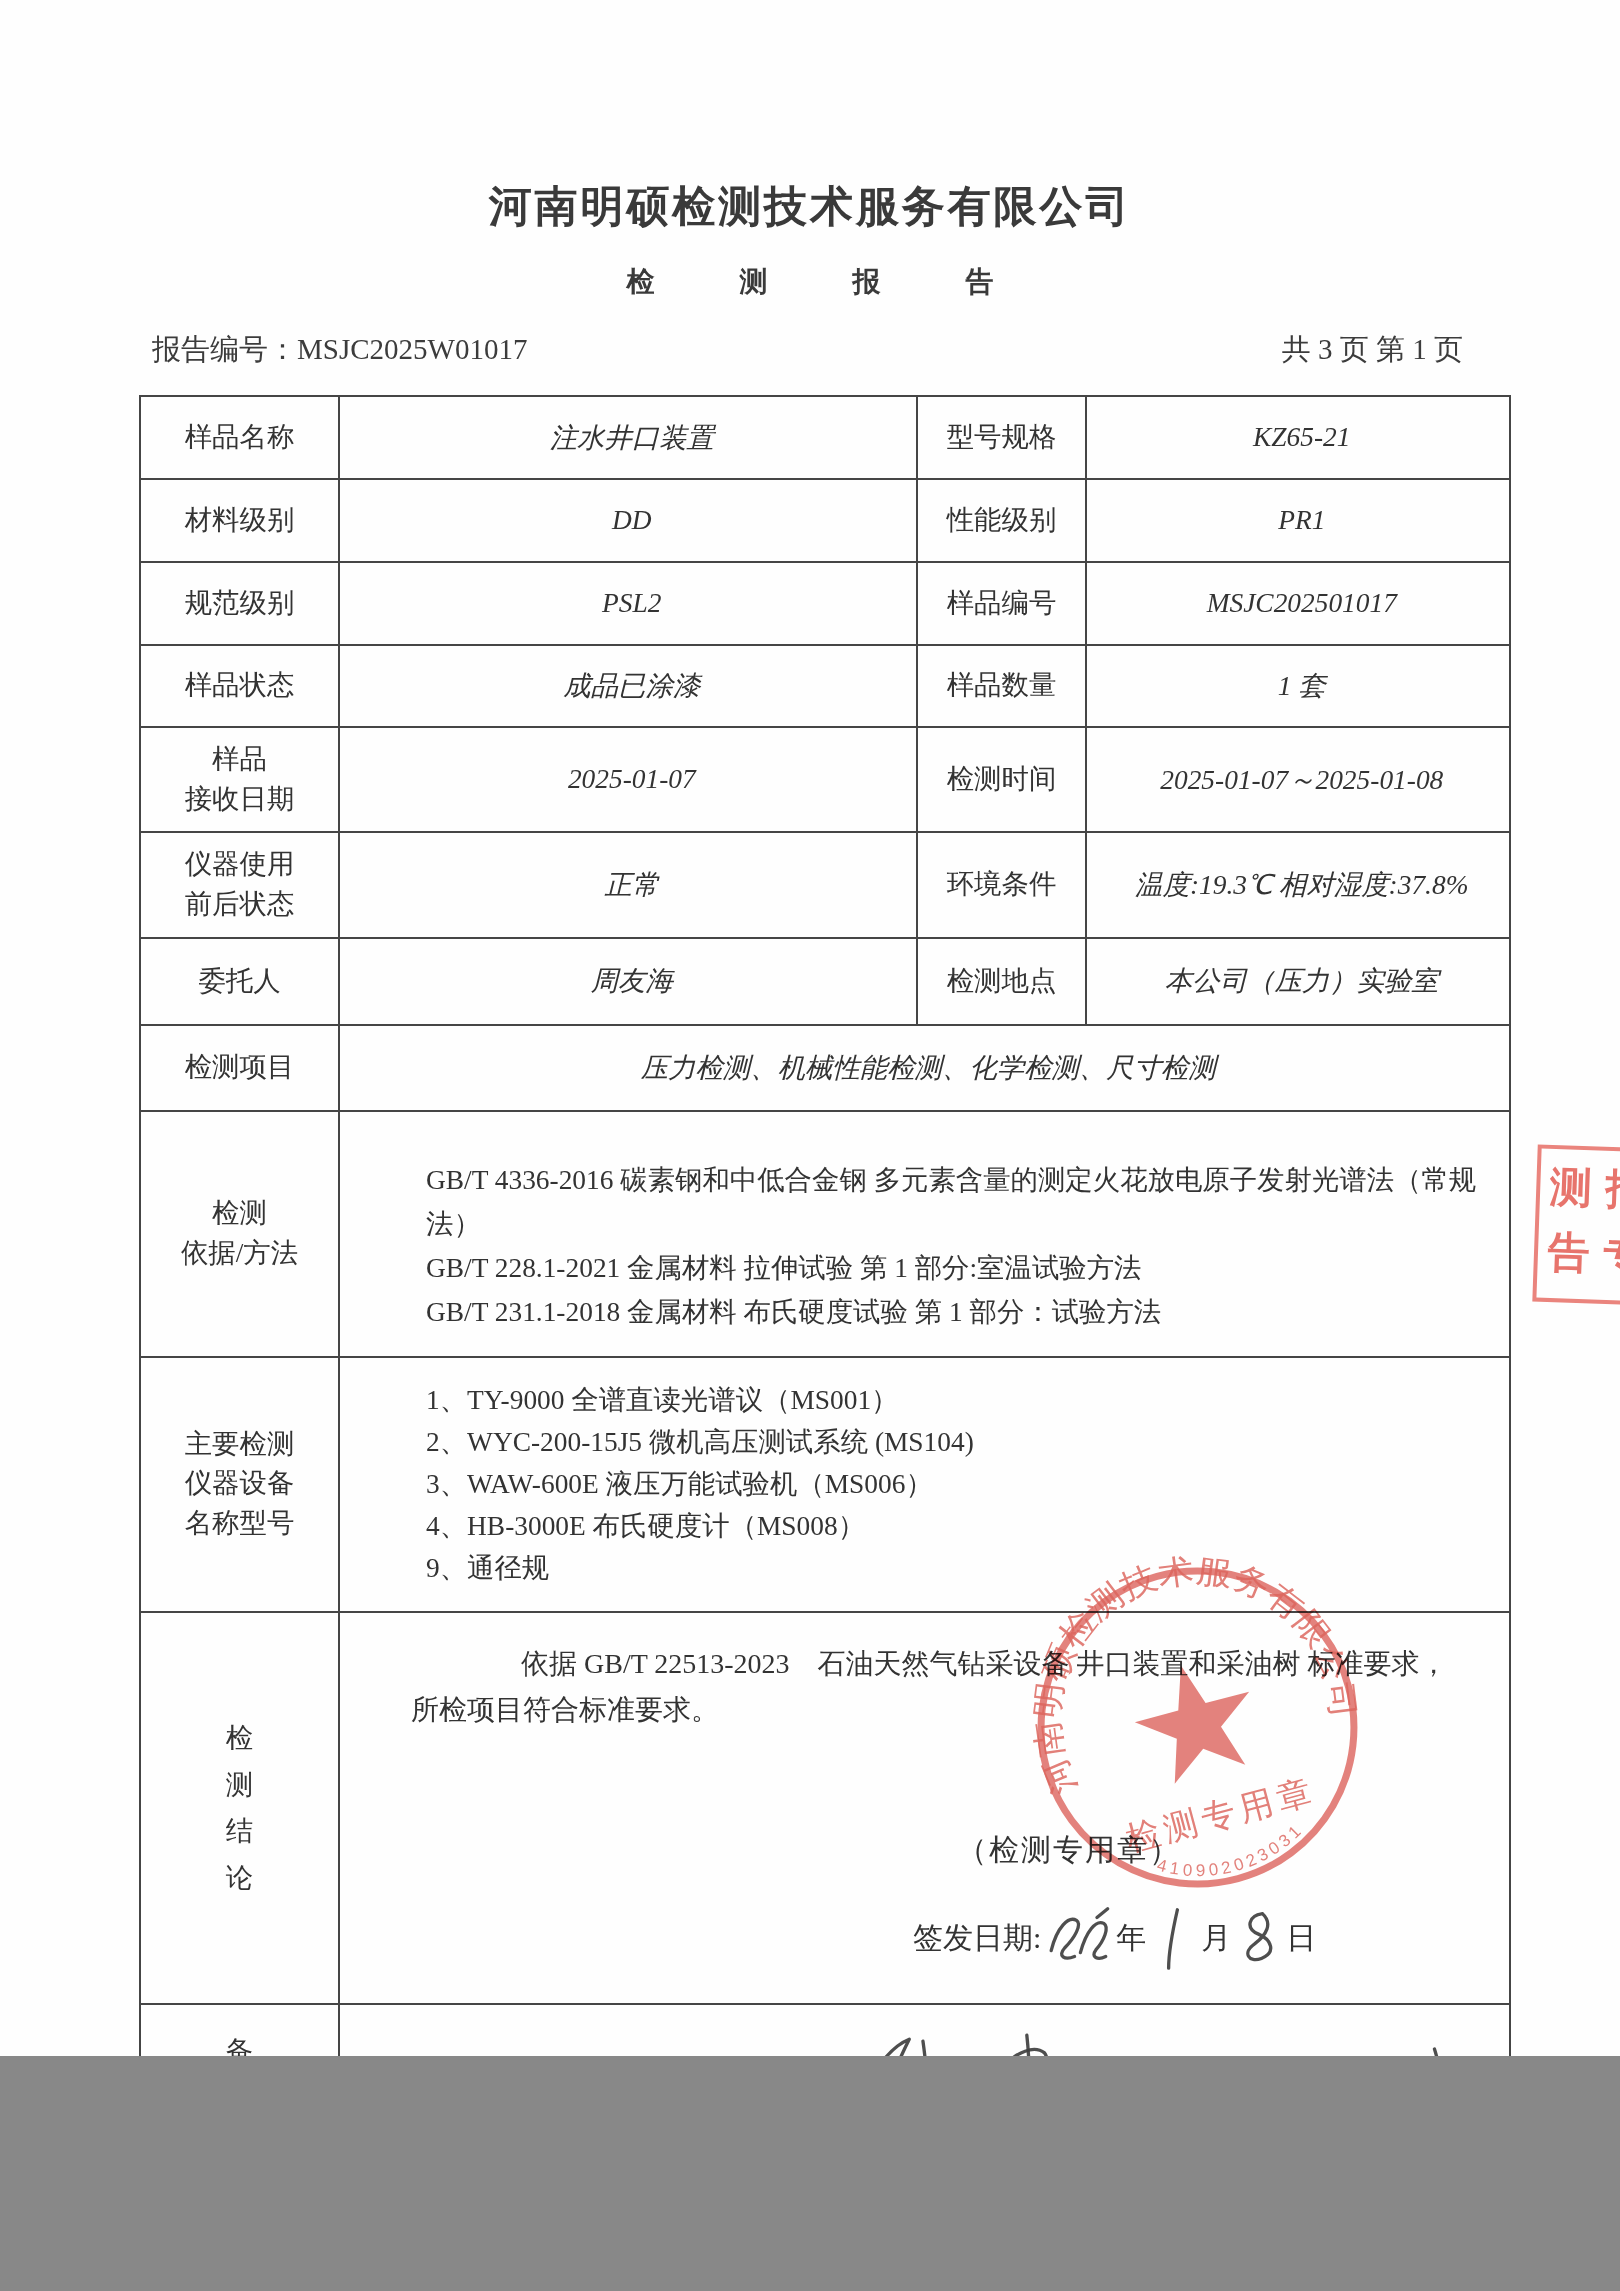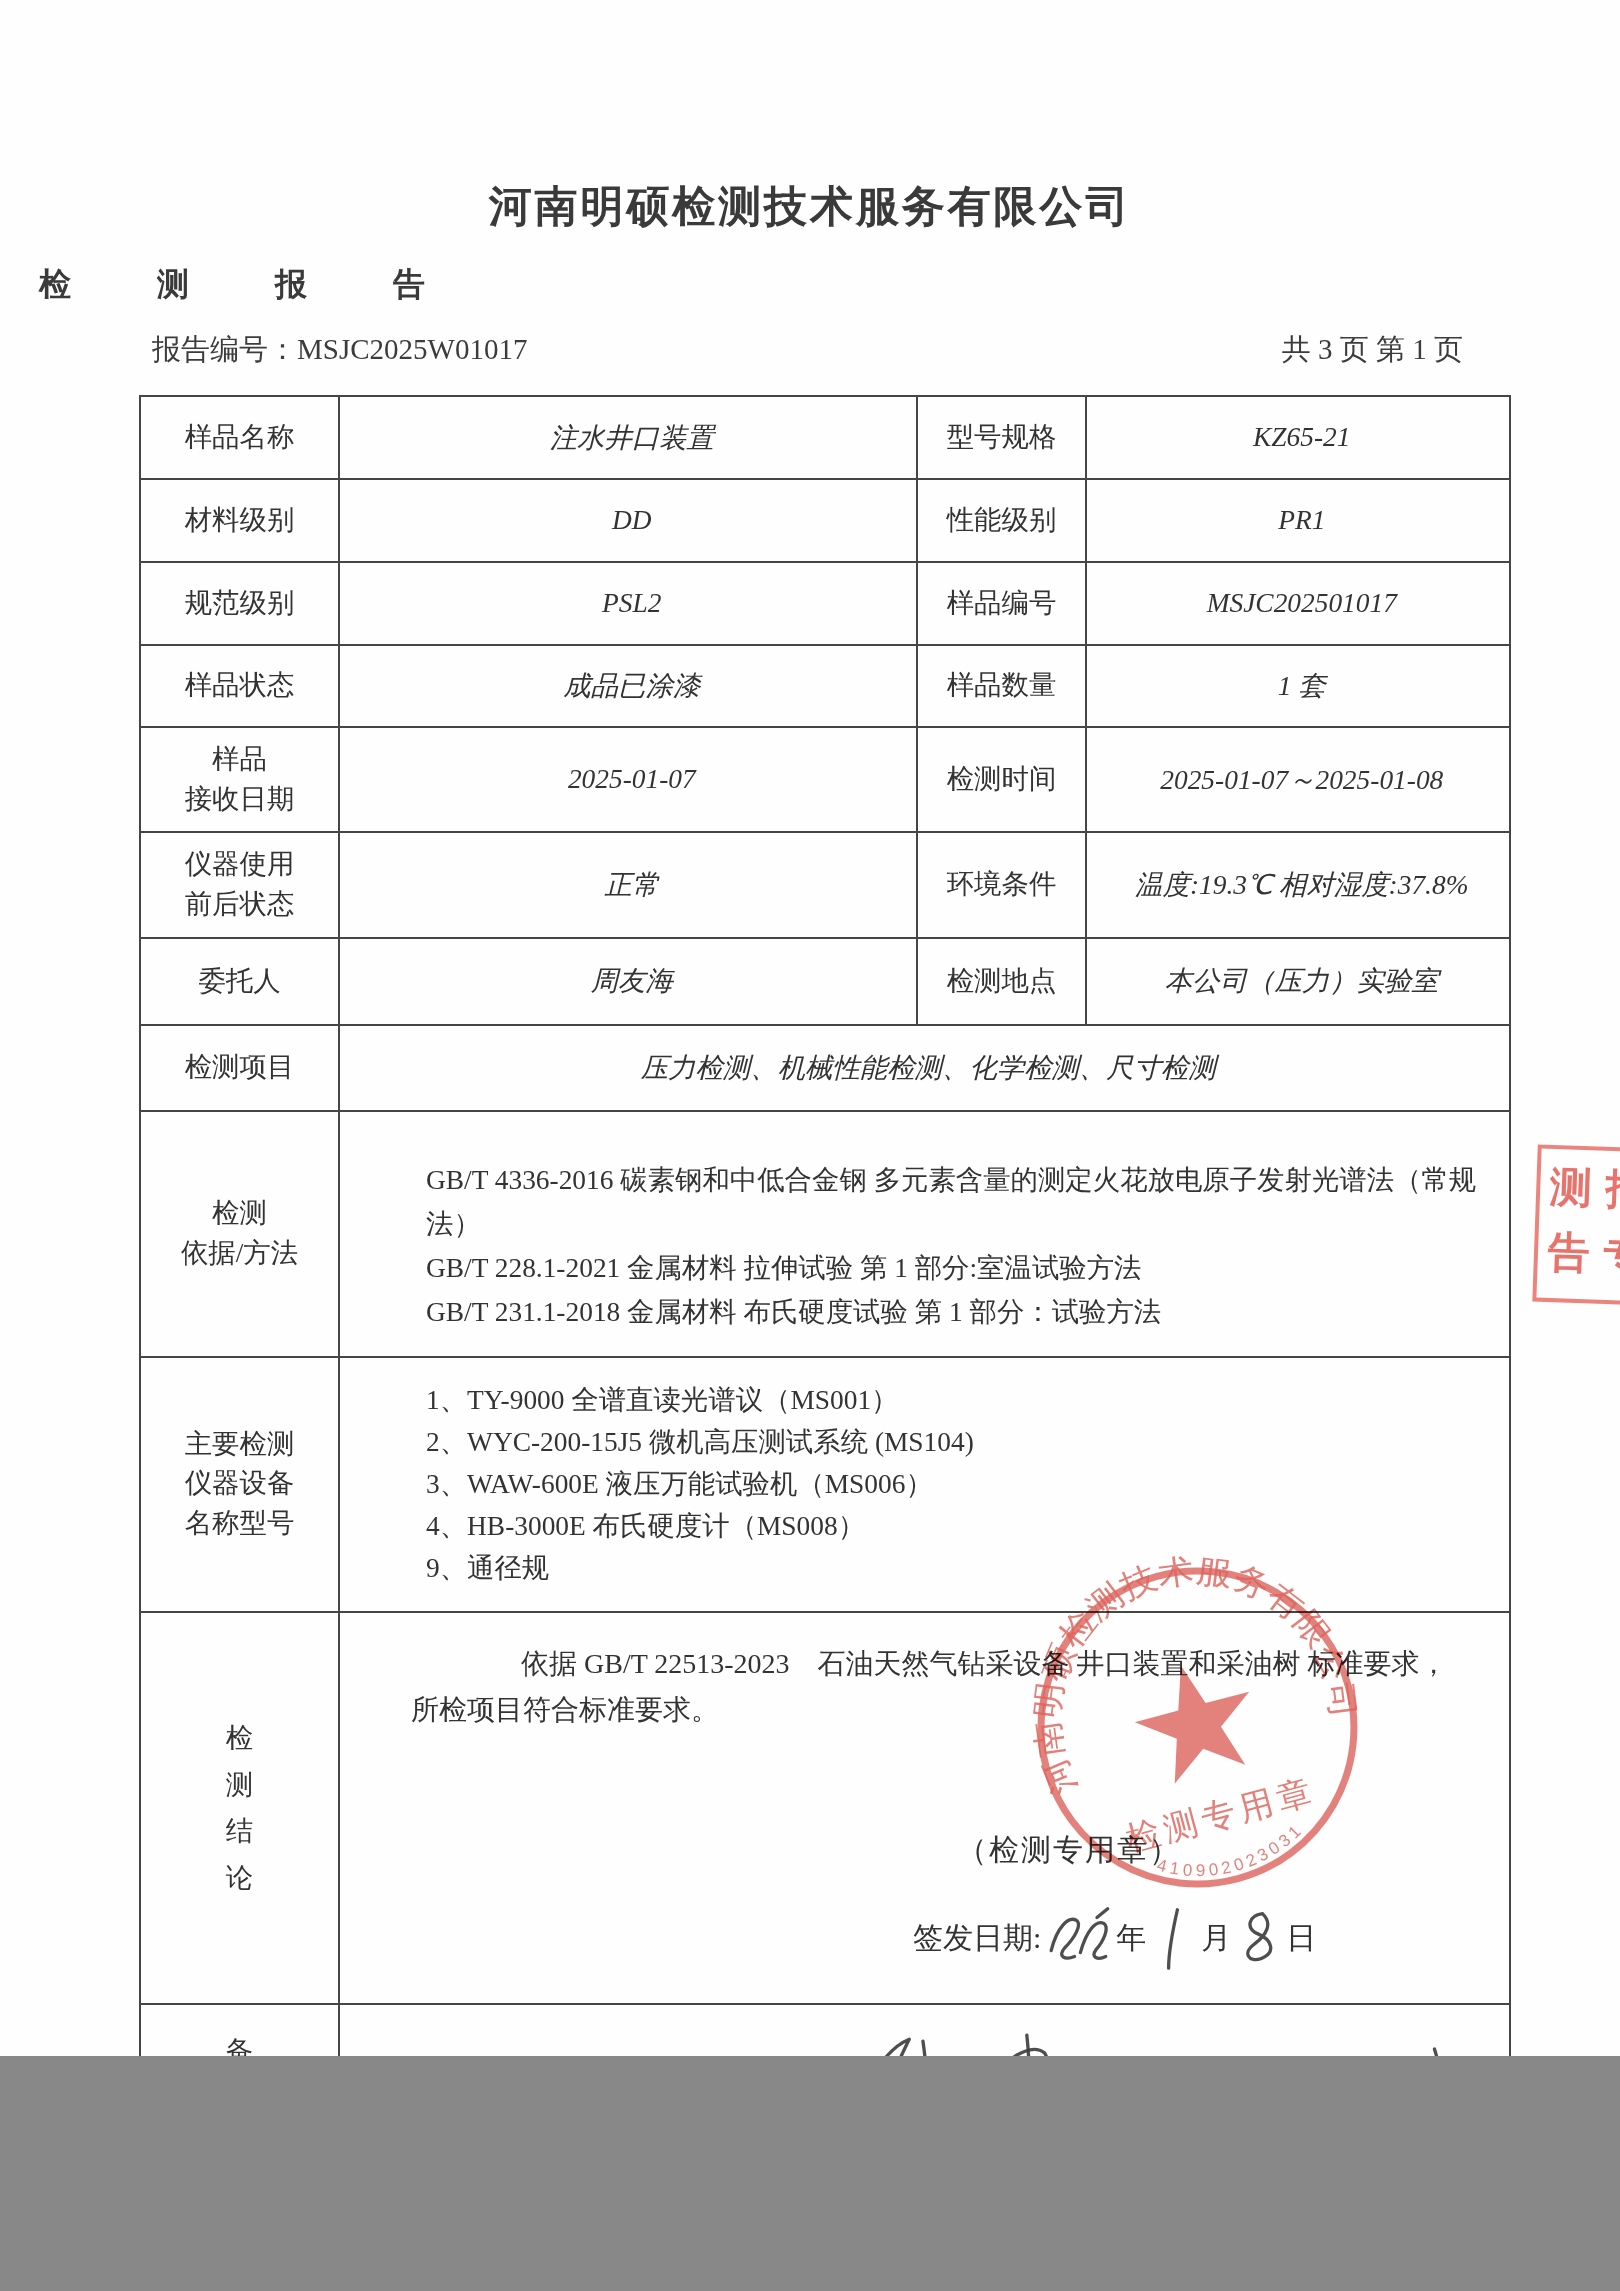--- a/index.html
+++ b/index.html
@@ -12,21 +12,21 @@
     font-family:"Liberation Serif", serif;
     color:#2e2e2e;
   }
   .title{
     position:absolute;top:178px;left:0;width:100%;
     text-align:center;font-size:43px;font-weight:600;letter-spacing:2.9px;
     color:#3a3a3a;
   }
   .subtitle{
     position:absolute;top:263px;left:0;width:100%;
-    text-align:left;font-size:32px;font-weight:600;
+    text-align:center;font-size:28px;font-weight:600;
     letter-spacing:39px;text-indent:39px;
     color:#3a3a3a;
   }
   .meta{
     position:absolute;top:327px;left:152px;right:157px;height:45px;
     display:flex;justify-content:space-between;align-items:center;
     font-size:29px;color:#3c3c3c;
   }
   .tbl-wrap{position:absolute;left:139px;top:395px;width:1370px;}
   table{border-collapse:collapse;table-layout:fixed;width:1370px;}

